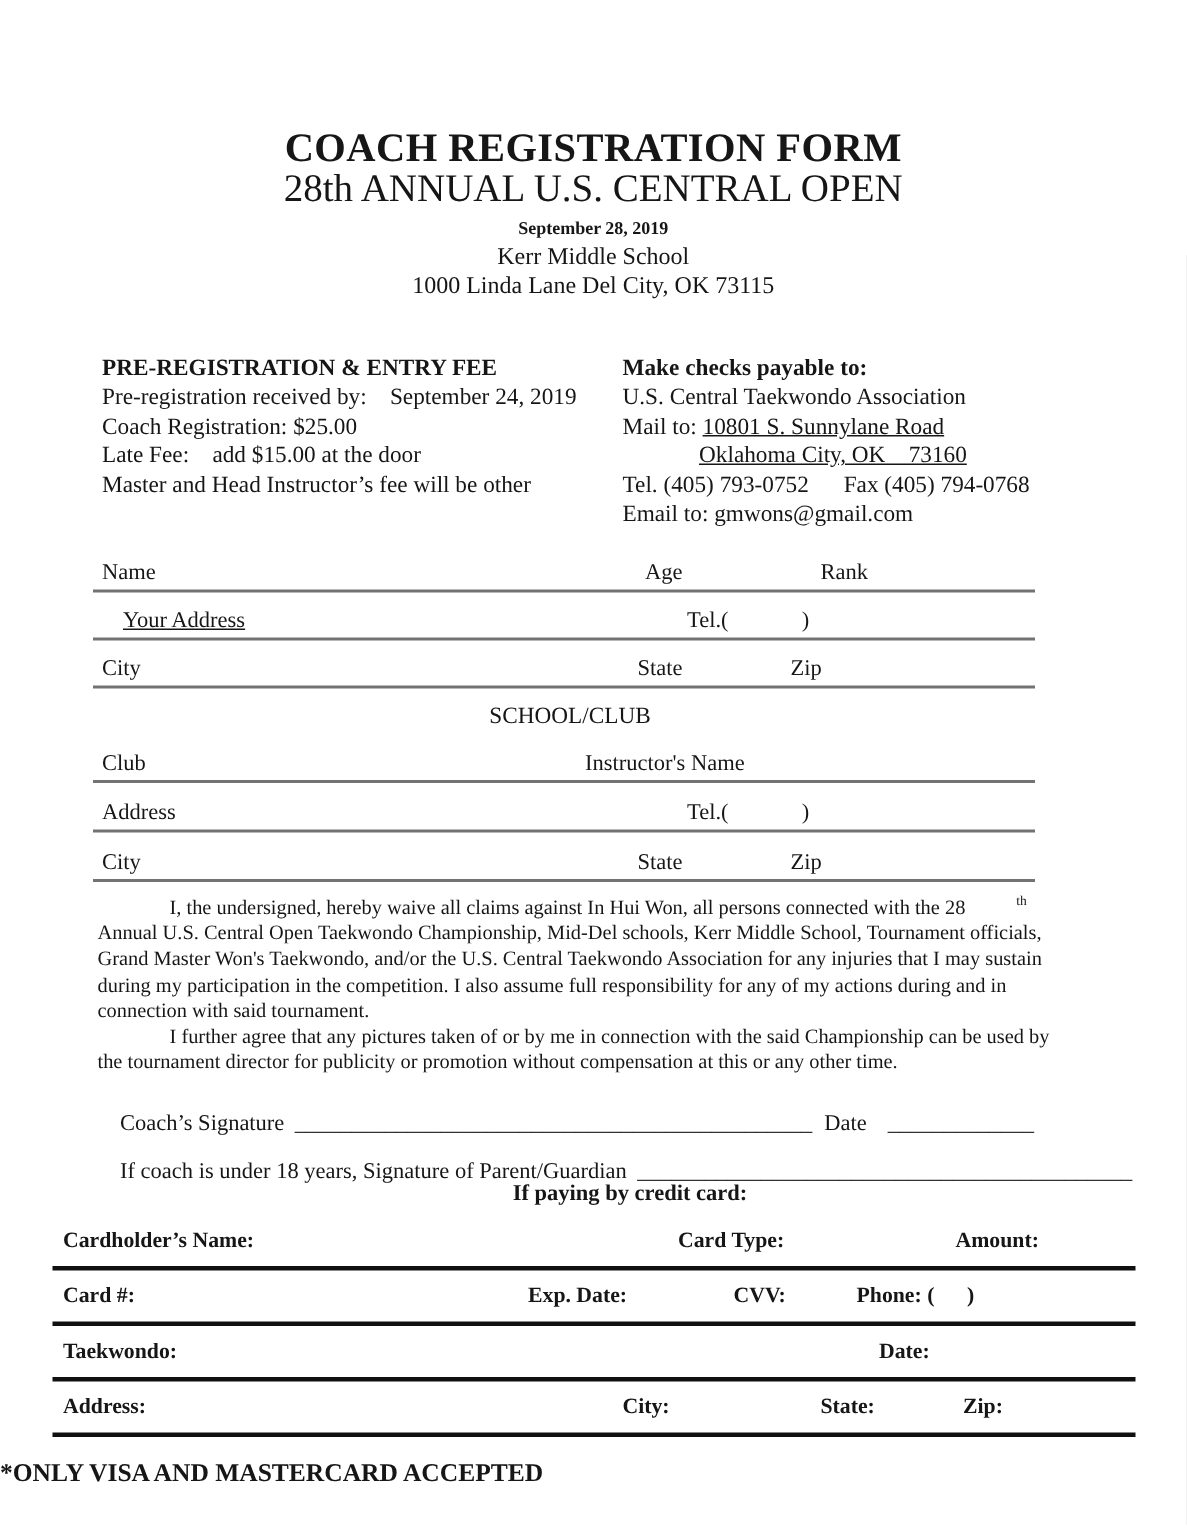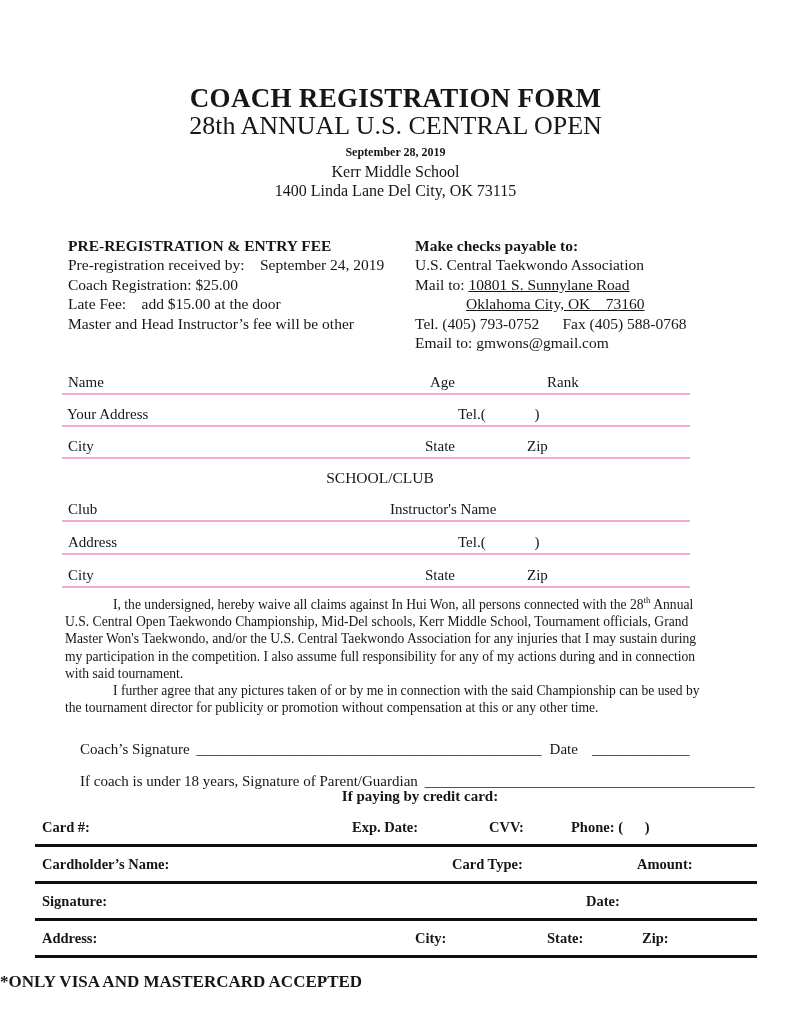--- a/index.html
+++ b/index.html
@@ -18,27 +18,27 @@
   
   .cols { position:absolute; top:236px; left:68px; width:700px; display:flex; }
   .col-left { width:347px; }
   .col-right { width:353px; }
   .colhead { font-weight:bold; font-size:15.5px; line-height:19.4px; white-space:pre; }
   .colline { font-size:15.5px; line-height:19.4px; white-space:pre; }
   .indent { padding-left:51px; }
   .u { text-decoration:underline; }
   
   .rows { position:absolute; left:62px; width:628px; }
-  .frow { position:relative; border-bottom:2px solid #f9a8d4; }
+  .frow { position:relative; border-bottom:2px solid #737373; }
   .frow span { position:absolute; bottom:2px; font-size:15px; white-space:pre; }
   .sec-head { position:absolute; left:0; width:700px; text-align:center; font-size:15.5px; }
   
   .waiver { position:absolute; left:65px; width:648px; font-size:13.6px; line-height:17.2px; }
   .waiver p { margin:0; text-indent:48px; }
-  sup { font-size:9px; line-height:0; }
+  sup { font-size:9px; line-height:0;margin-left:34px; }
   
   .sigrow { position:absolute; left:65px; width:700px; font-size:15px; white-space:pre; }
   .sigrow .lbl { white-space:pre; }
   .uscore { white-space:pre; margin-left:7px; letter-spacing:0; }
   .uscore2 { white-space:pre; margin-left:14px; }
   .datelbl { margin-left:8px; }
   
   .cc-head { position:absolute; top:788px; left:0; width:780px; text-align:center; font-weight:bold; font-size:15px;padding-left:30px; }
   .ccrows { position:absolute; top:810px; left:35px; width:722px; }
   .ccrow { position:relative; height:34px; border-bottom:3px solid #101010; }
@@ -48,49 +48,49 @@
 </head>
 <body>
 
 <div class="page">
 
   <div class="hdr">
     <div class="t1">COACH REGISTRATION FORM</div>
     <div class="t2">28th ANNUAL U.S. CENTRAL OPEN</div>
     <div class="d1">September 28, 2019</div>
     <div class="d2">Kerr Middle School</div>
-    <div class="d2">1400 Linda Lane Del City, OK 73115</div>
+    <div class="d2">1000 Linda Lane Del City, OK 73115</div>
   </div>
 
   <div class="cols">
     <div class="col-left">
       <div class="colhead">PRE-REGISTRATION &amp; ENTRY FEE</div>
       <div class="colline">Pre-registration received by:    September 24, 2019</div>
       <div class="colline">Coach Registration: $25.00</div>
       <div class="colline">Late Fee:    add $15.00 at the door</div>
       <div class="colline">Master and Head Instructor’s fee will be other</div>
     </div>
     <div class="col-right">
       <div class="colhead">Make checks payable to:</div>
       <div class="colline">U.S. Central Taekwondo Association</div>
       <div class="colline"><span>Mail to: </span><span class="u">10801 S. Sunnylane Road</span></div>
       <div class="colline indent"><span class="u">Oklahoma City, OK    73160</span></div>
-      <div class="colline">Tel. (405) 793-0752      Fax (405) 588-0768</div>
+      <div class="colline">Tel. (405) 793-0752      Fax (405) 794-0768</div>
       <div class="colline">Email to: gmwons@gmail.com</div>
     </div>
   </div>
 
   <div class="rows" style="top:363px;">
     <div class="frow" style="height:30px;">
       <span style="left:6px;">Name</span>
       <span style="left:368px;">Age</span>
       <span style="left:485px;">Rank</span>
     </div>
     <div class="frow" style="height:30px;">
-      <span style="left:5px;">Your Address</span>
+      <span style="left:20px;text-decoration:underline;">Your Address</span>
       <span style="left:396px;">Tel.(             )</span>
     </div>
     <div class="frow" style="height:30px;">
       <span style="left:6px;">City</span>
       <span style="left:363px;">State</span>
       <span style="left:465px;">Zip</span>
     </div>
   </div>
 
   <div class="sec-head" style="top:469px;margin-left:30px;">SCHOOL/CLUB</div>
@@ -120,32 +120,32 @@
     <span class="lbl">Coach’s Signature</span><span class="uscore">______________________________________________</span><span class="datelbl">Date</span><span class="uscore2">_____________</span>
   </div>
   <div class="sigrow" style="top:756px;">
     <span class="lbl">If coach is under 18 years, Signature of Parent/Guardian</span><span class="uscore">____________________________________________</span>
   </div>
 
   <div class="cc-head">If paying by credit card:</div>
 
   <div class="ccrows">
     <div class="ccrow">
+      <span style="left:7px;">Cardholder’s Name:</span>
+      <span style="left:417px;">Card Type:</span>
+      <span style="left:602px;">Amount:</span>
+    </div>
+    <div class="ccrow">
       <span style="left:7px;">Card #:</span>
       <span style="left:317px;">Exp. Date:</span>
       <span style="left:454px;">CVV:</span>
       <span style="left:536px;">Phone: (      )</span>
     </div>
     <div class="ccrow">
-      <span style="left:7px;">Cardholder’s Name:</span>
-      <span style="left:417px;">Card Type:</span>
-      <span style="left:602px;">Amount:</span>
-    </div>
-    <div class="ccrow">
-      <span style="left:7px;">Signature:</span>
+      <span style="left:7px;">Taekwondo:</span>
       <span style="left:551px;">Date:</span>
     </div>
     <div class="ccrow">
       <span style="left:7px;">Address:</span>
       <span style="left:380px;">City:</span>
       <span style="left:512px;">State:</span>
       <span style="left:607px;">Zip:</span>
     </div>
   </div>
 

